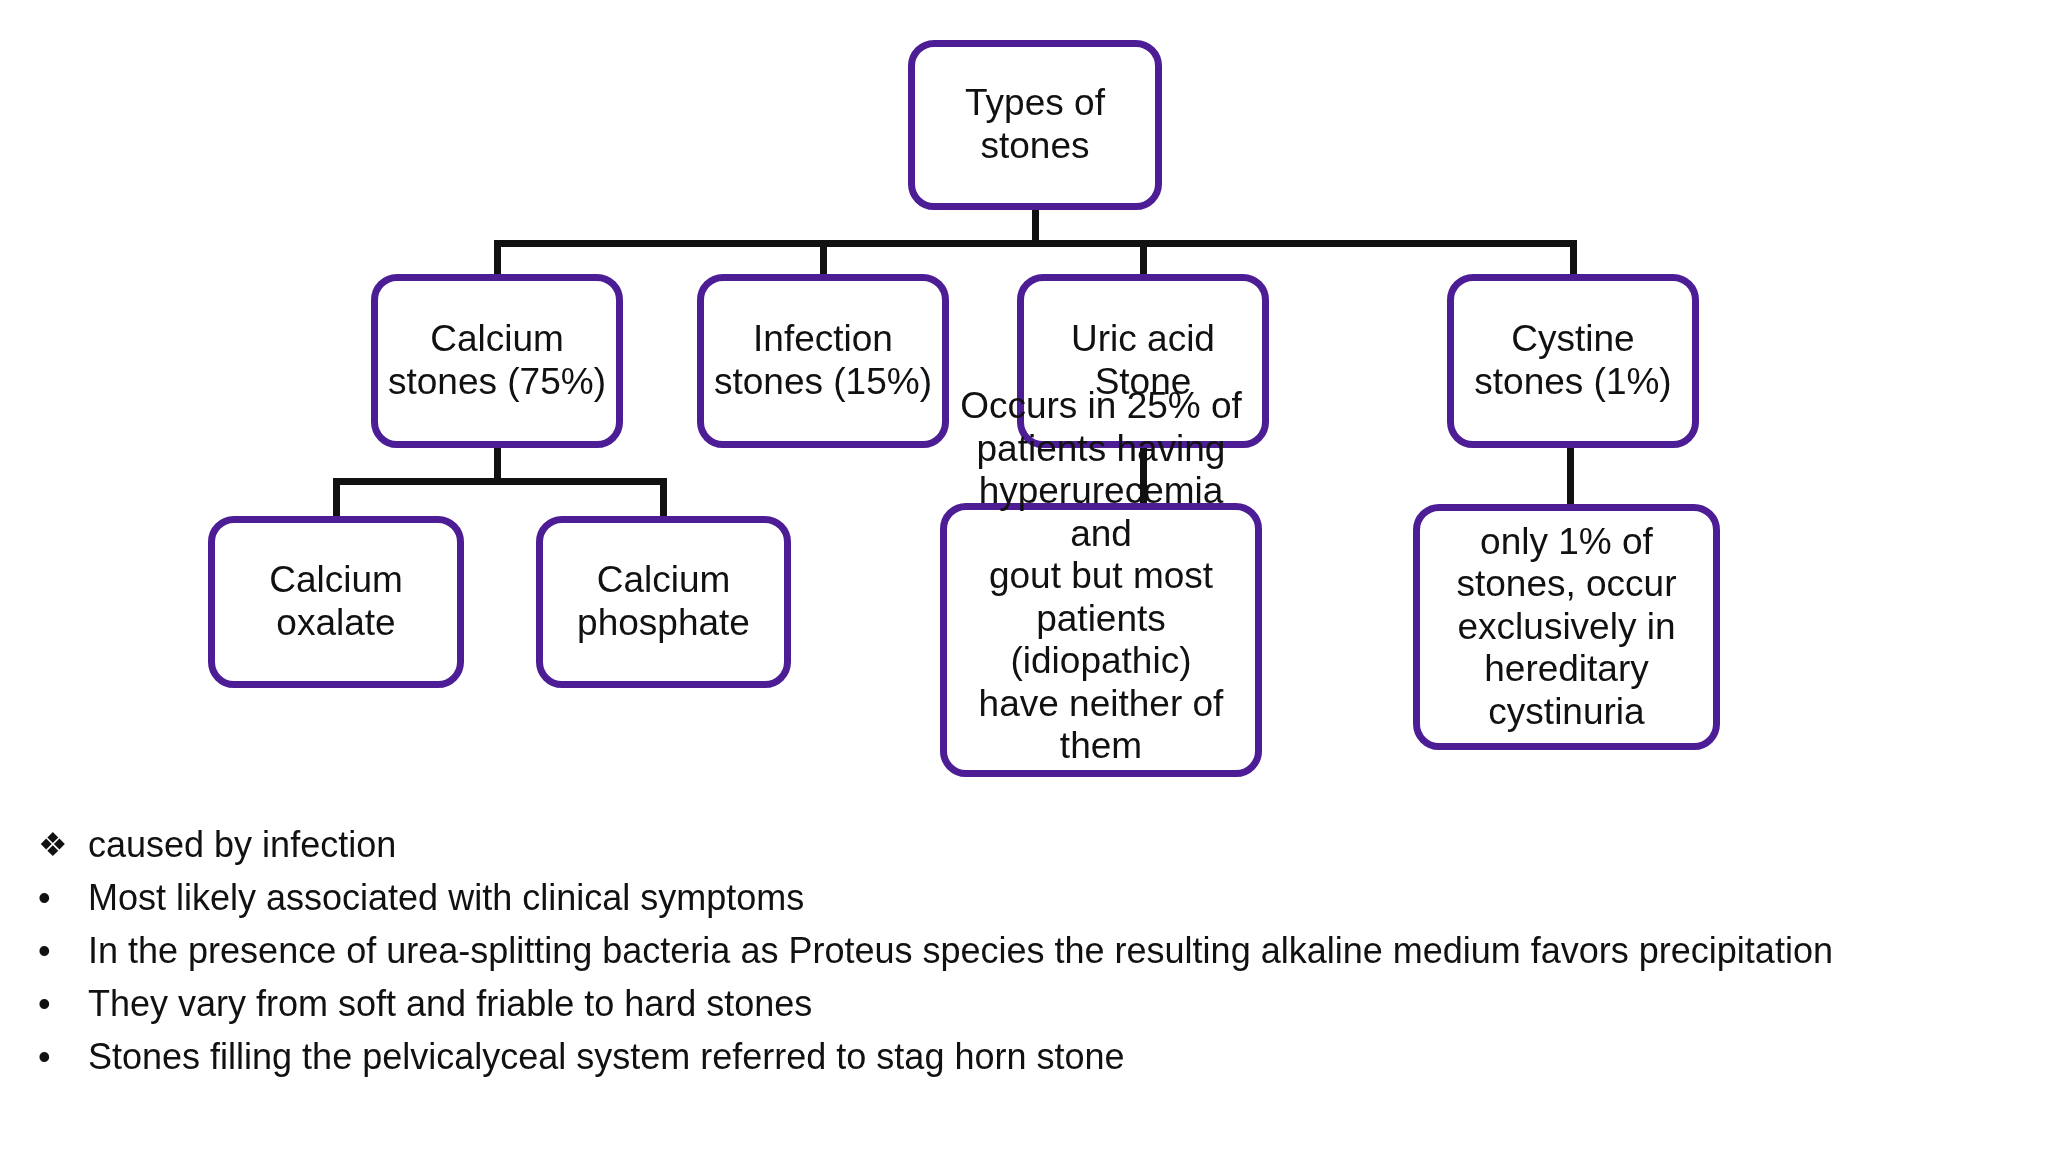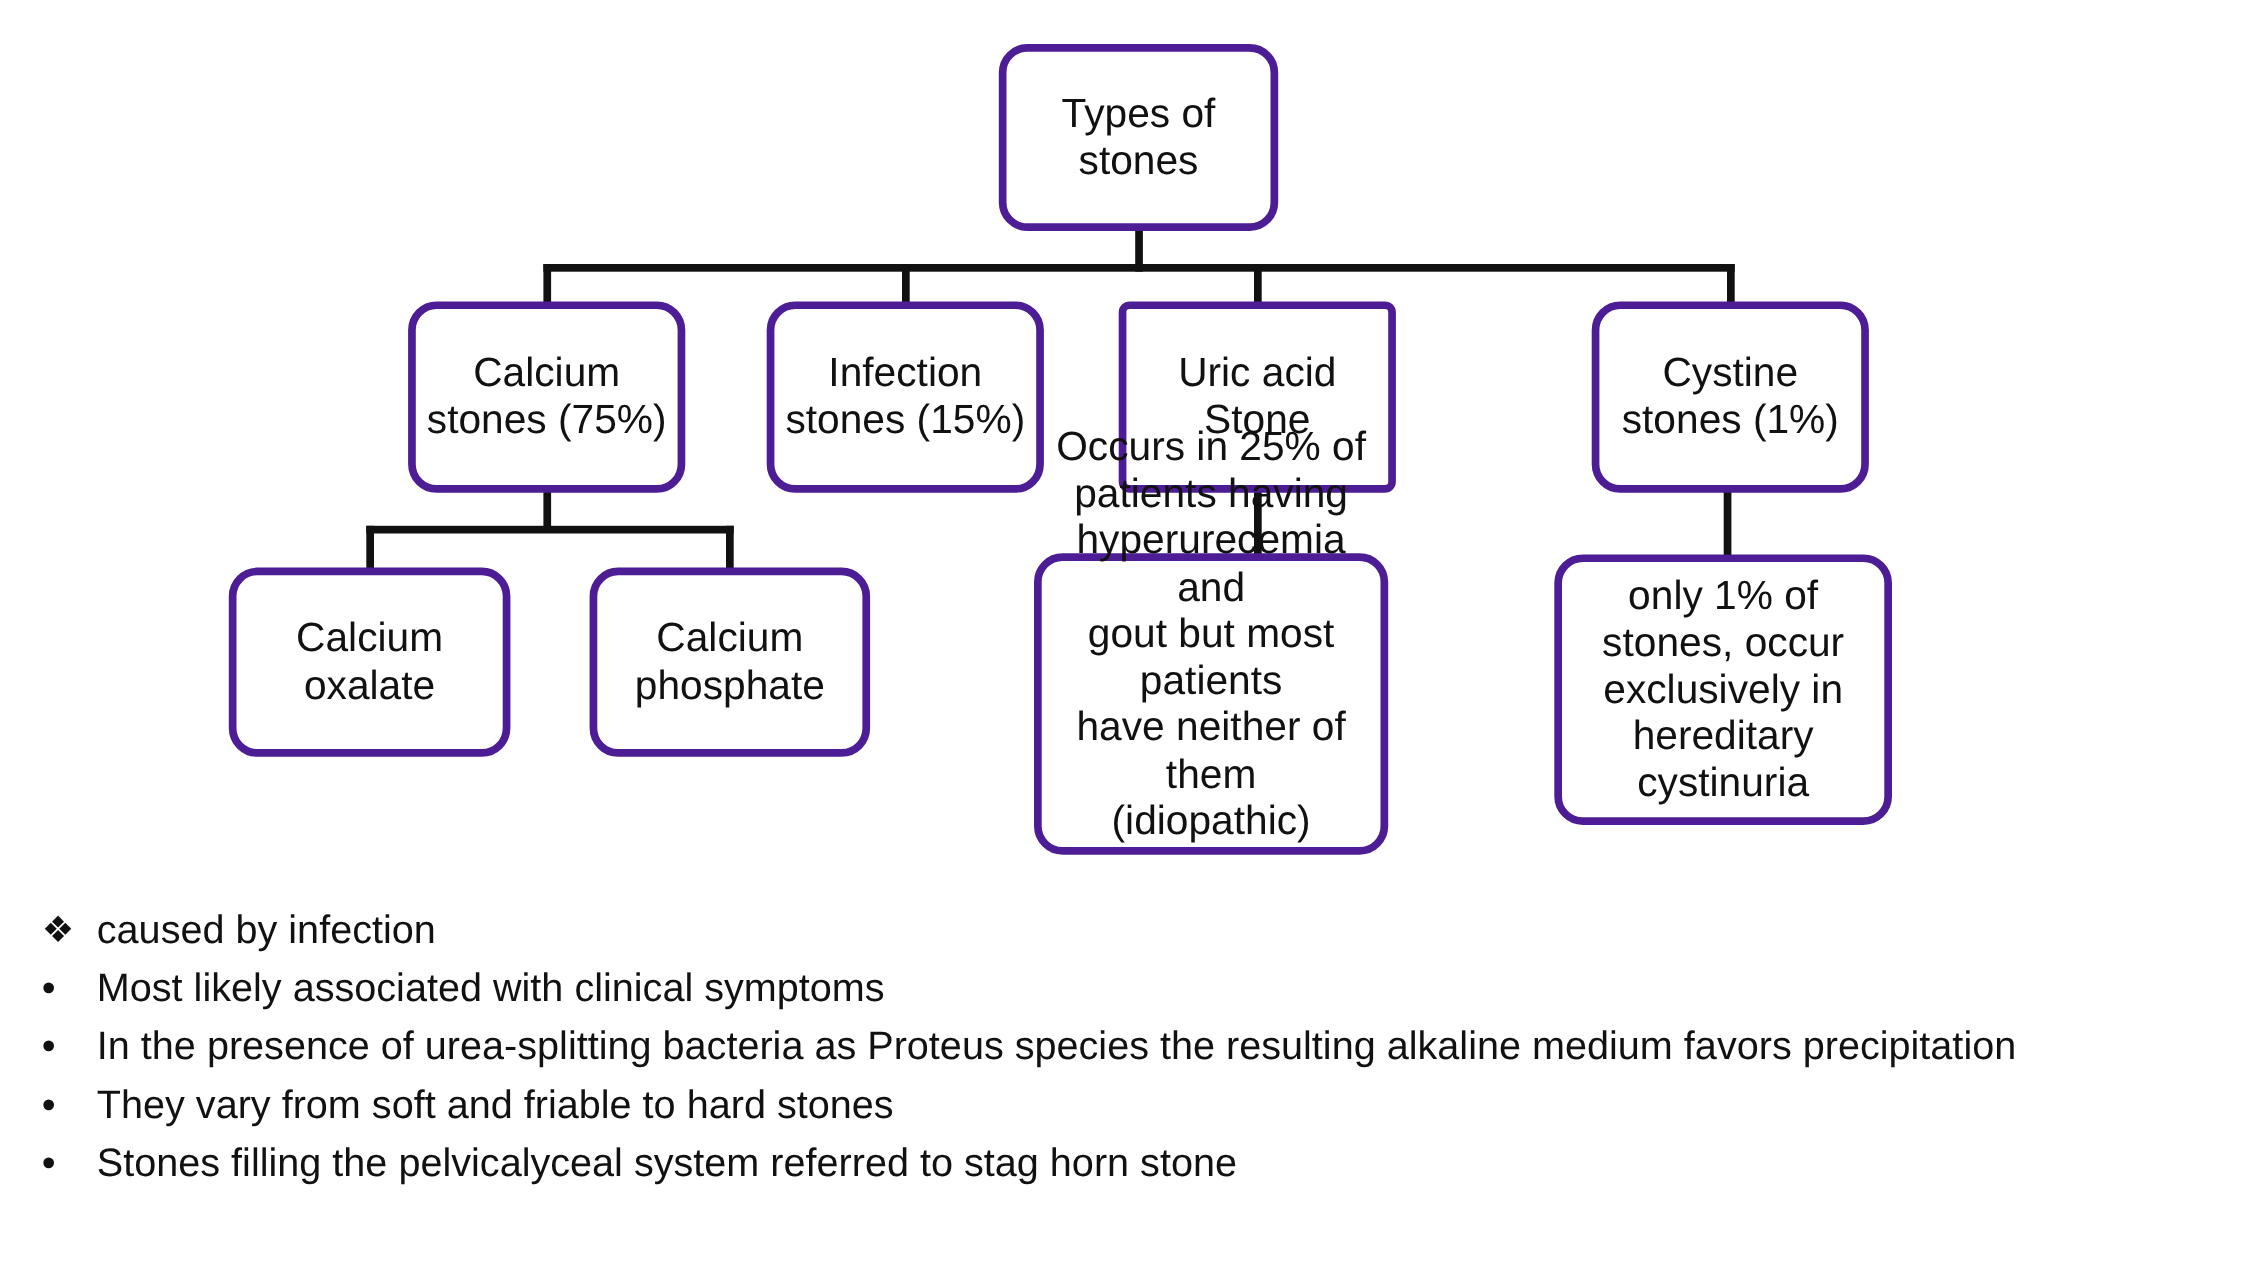--- a/index.html
+++ b/index.html
@@ -24,21 +24,21 @@
     text-align:center;
     font-size:37px;
     line-height:1.16;
     box-sizing:border-box;
     z-index:2;
   }
   .box.detail{font-size:37px;line-height:1.15;padding:2px 4px;}
   #box-root      {left:908px;  top:40px;  width:254px; height:170px;}
   #box-calcium   {left:371px;  top:274px; width:252px; height:174px;}
   #box-infection {left:697px;  top:274px; width:252px; height:174px;}
-  #box-uric      {left:1017px; top:274px; width:252px; height:174px;border-radius:10px;}
+  #box-uric      {left:1017px; top:274px; width:252px; height:174px;}
   #box-cystine   {left:1447px; top:274px; width:252px; height:174px;}
   #box-oxalate   {left:208px;  top:516px; width:256px; height:172px;}
   #box-phosphate {left:536px;  top:516px; width:255px; height:172px;}
   #box-uric-detail    {left:940px;  top:503px; width:322px; height:274px;align-items:flex-end;}
   #box-cystine-detail {left:1413px; top:504px; width:307px; height:246px;}
   
   .line{position:absolute;background:#111111;z-index:1;}
   #stem-root          {left:1032px; top:205px; width:7px;    height:42px;}
   #hline-level2       {left:494px;  top:240px; width:1083px; height:7px;}
   #drop-calcium       {left:494px;  top:240px; width:7px;    height:40px;}
@@ -137,22 +137,22 @@
         <div>phosphate</div>
       </div>
     </div>
 
   <div class="box detail" id="box-uric-detail">
       <div>
         <div>Occurs in 25% of</div>
         <div>patients having</div>
         <div>hyperurecemia and</div>
         <div>gout but most patients</div>
+        <div>(idiopathic)</div>
         <div>have neither of them</div>
-        <div>(idiopathic)</div>
       </div>
     </div>
 
   <div class="box detail" id="box-cystine-detail">
       <div>
         <div>only 1% of</div>
         <div>stones, occur</div>
         <div>exclusively in</div>
         <div>hereditary</div>
         <div>cystinuria</div>

